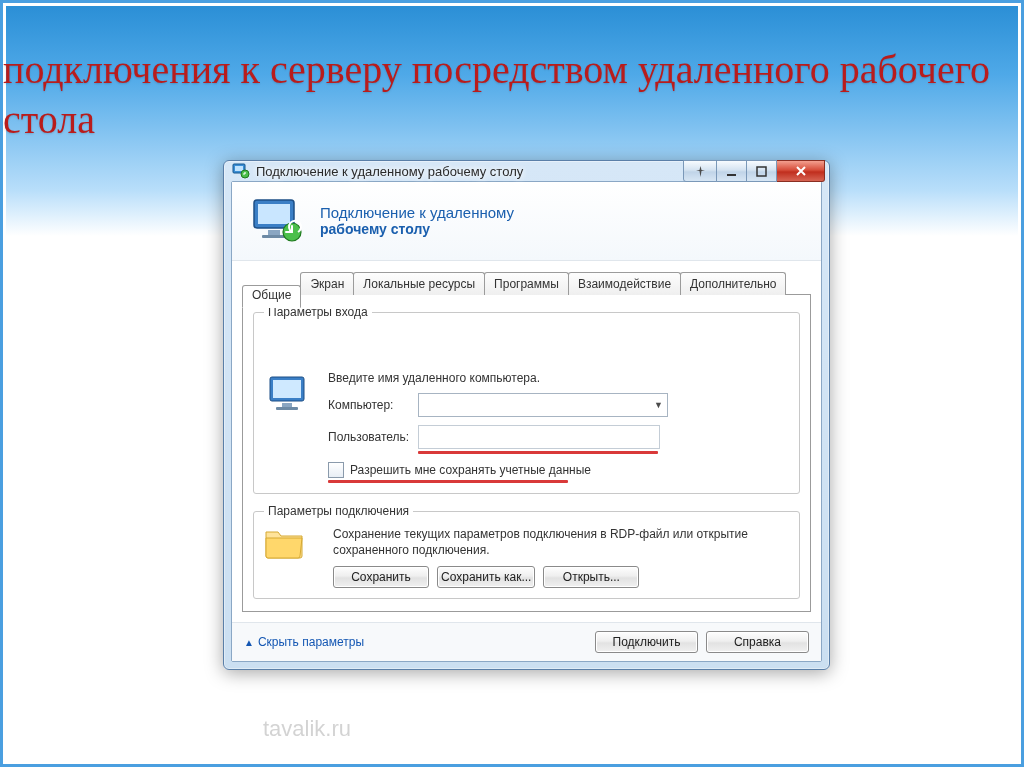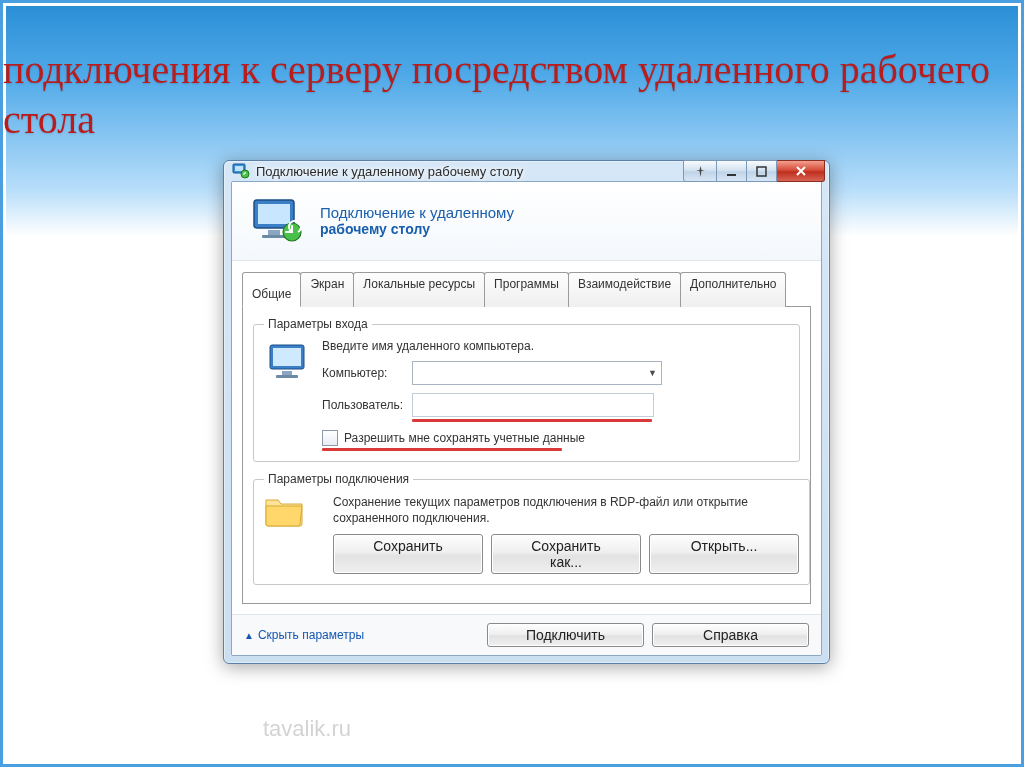--- a/index.html
+++ b/index.html
@@ -137,22 +137,22 @@
     border-top-right-radius: 3px;
     position: relative;
     top: 1px;
     cursor: default;
   }
   .tab + .tab { margin-left: -1px; }
   .tab.active {
     background: #fff;
     border-bottom: 1px solid #fff;
     z-index: 2;
-    top: 1px;
-    padding-top:14px;
+    top: 14px;
+    padding-top:2px;
     padding-bottom:5px;
   }
   .tab-panel {
     margin: 0 10px 10px 10px;
     border: 1px solid #9b9b9b;
     background: #fff;
     padding: 10px;
   }
 
   fieldset.group {
@@ -163,21 +163,22 @@
   }
   fieldset.group legend {
     font-size: 12px;
     color: #333;
     padding: 0 4px;
   }
 
   .login-row {
     display: grid;
     grid-template-columns: 54px 1fr;
-    gap: 4px;
+    gap: 10px;
+    margin-top: 44px;
   }
   .monitor-icon {
     width: 48px; height: 48px;
   }
   .login-fields .instr { font-size: 12px; color: #333; margin-bottom: 8px; }
   .field-row { display: flex; align-items: center; margin-bottom: 8px; gap: 10px;}
   .field-row label { font-size: 12px; color: #333; width: 80px; }
   .combo {
     flex: 1;
     display: flex;
@@ -228,23 +229,23 @@
   .conn-row {
     display: grid;
     grid-template-columns: 44px 1fr;
     gap: 25px;
     align-items: flex-start;
   }
   .folder-icon { width: 40px; height: 34px; }
   .conn-text { font-size: 12px; color: #333; line-height: 1.35; margin-bottom:8px;}
   .btn-row { display: flex; gap: 8px; }
   .w7btn {
-    font-size: 14px;
+    font-size: 12px;
     color: #222;
-    padding: 3px 30px;
+    padding: 3px 3px;
     min-width: 88px;
     text-align: center;
     border: 1px solid #8a8a8a;
     border-radius: 3px;
     background: linear-gradient(to bottom, #fefefe, #efefef 45%, #e2e2e2 55%, #f0f0f0);
     box-shadow: 0 0 0 1px #fff inset;
     cursor: default;
   }
 
   .footer {
@@ -387,21 +388,21 @@
                 <div class="checkbox-row">
                   <div class="chk"></div>
                   <span>Разрешить мне сохранять учетные данные</span>
                 </div>
                 <div class="red-underline" style="width:240px;"></div>
               </div>
             </div>
           </div>
         </fieldset>
 
-        <fieldset class="group" style="margin-bottom:8px;">
+        <fieldset class="group" style="margin-bottom:2px;">
           <legend>Параметры подключения</legend>
           <div class="conn-row">
             <div class="folder-icon">
               <svg viewBox="0 0 40 34">
                 <path d="M2 6 L14 6 L17 10 L38 10 L38 30 Q38 32 36 32 L4 32 Q2 32 2 30 Z" fill="#ffe39a" stroke="#d6a933"></path>
                 <path d="M2 12 L38 12 L36 30 Q36 32 34 32 L4 32 Q2 32 2 30 Z" fill="#ffd76b" stroke="#d6a933"></path>
               </svg>
             </div>
             <div>
               <div class="conn-text">Сохранение текущих параметров подключения в RDP-файл или открытие сохраненного подключения.</div>

